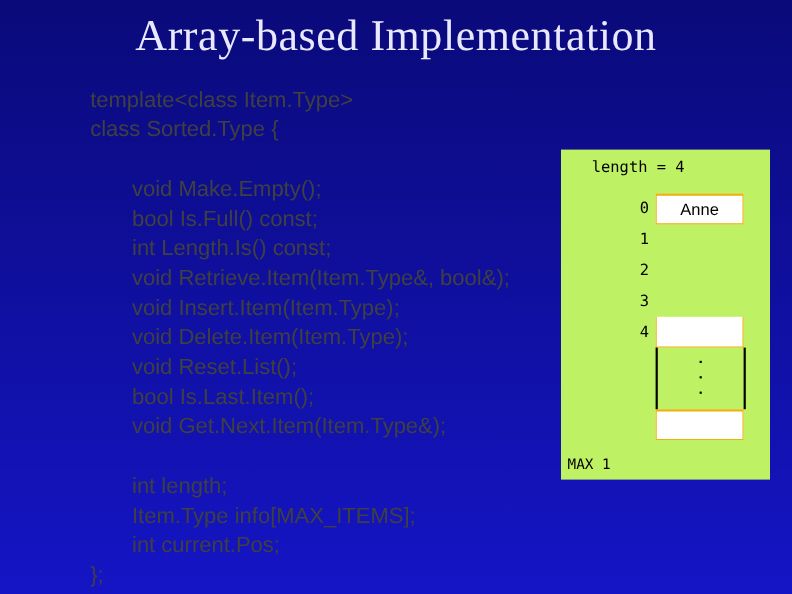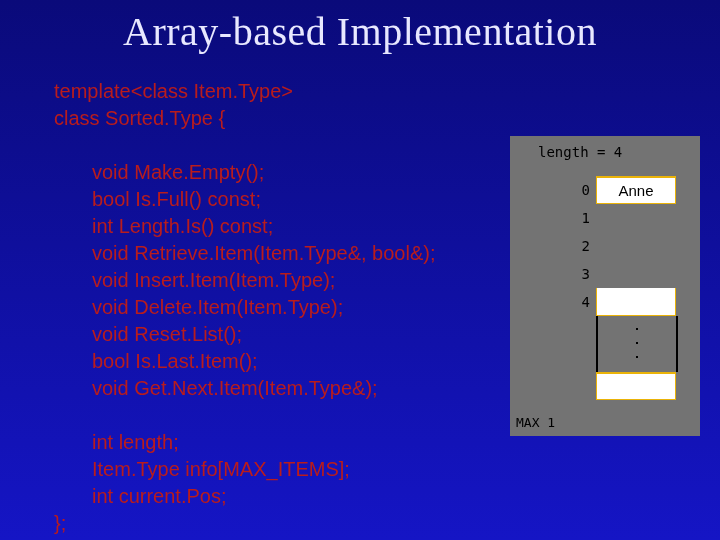--- a/index.html
+++ b/index.html
@@ -26,34 +26,35 @@
     letter-spacing: 0.5px;
   }
   .body {
     position: absolute;
     top: 78px;
     left: 54px;
     right: 20px;
     bottom: 10px;
   }
   .code {
-    color: #b91c1c;
+    color: #404040;
     font-size: 20px;
     line-height: 1.35;
     white-space: pre;
+    margin-left: 28px;
   }
   .ind1 { margin-left: 10px; text-align: right; }
   .ind2 { margin-left: 38px; }
   .diagram {
     position: absolute;
     top: 58px;
     right: 0px;
     width: 190px;
     height: 300px;
-    background: #737373;
+    background: #bef264;
   }
   .len-label {
     font-family: monospace;
     font-size: 14px;
     color: #000;
     padding: 8px 6px 2px 28px;
   }
   .arr {
     position: relative;
     margin-top: 14px;

